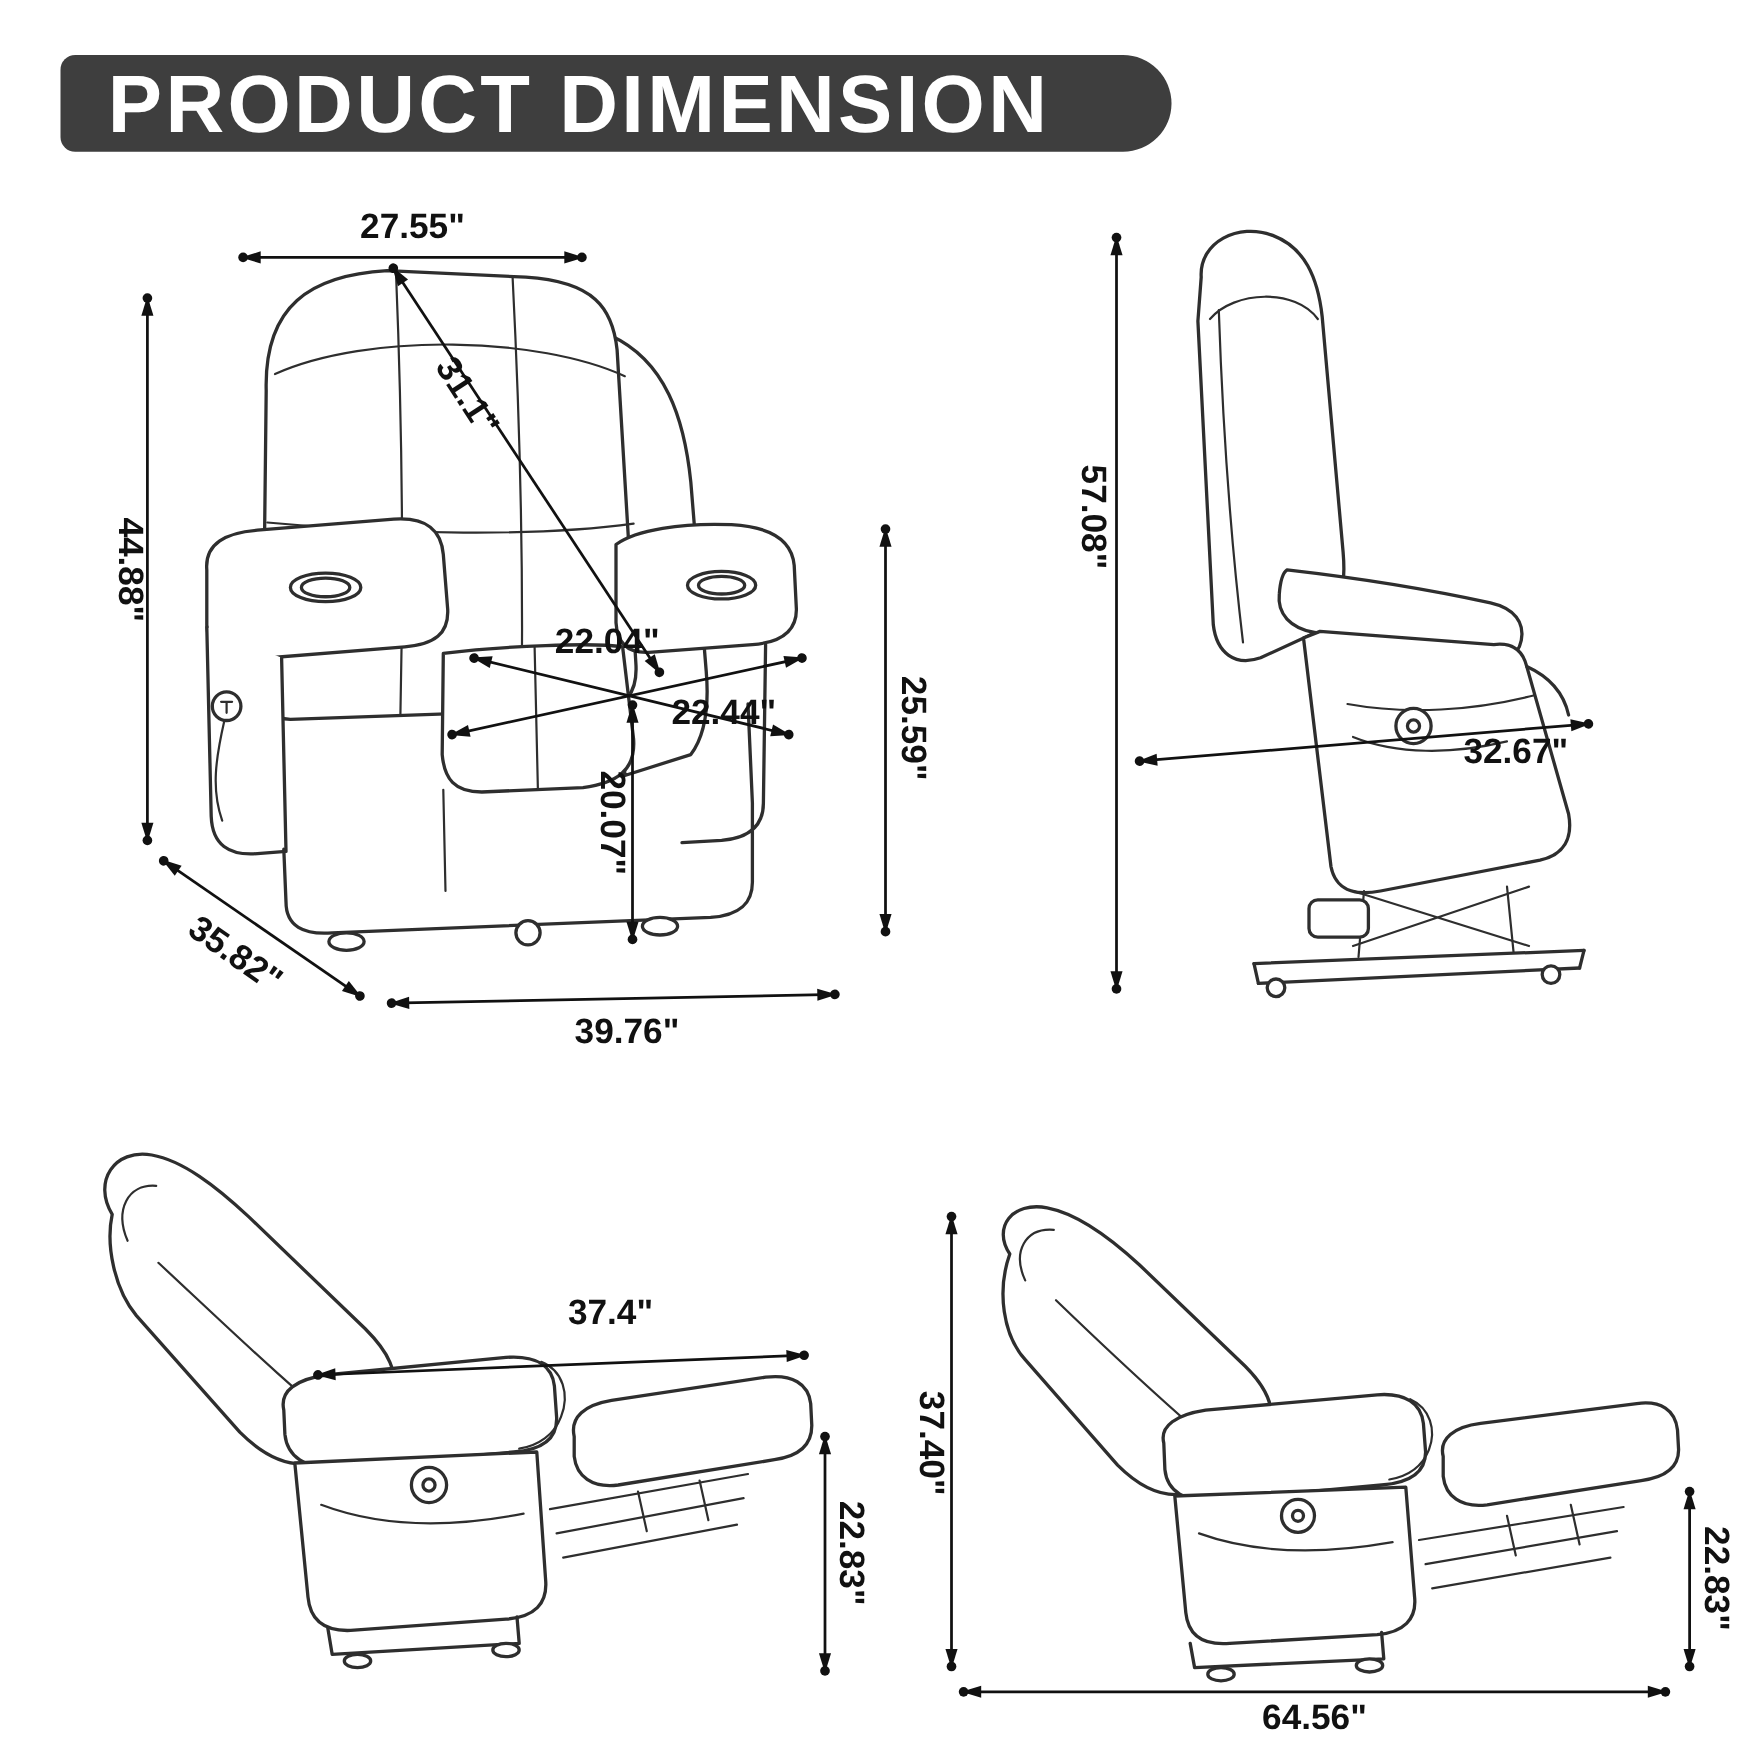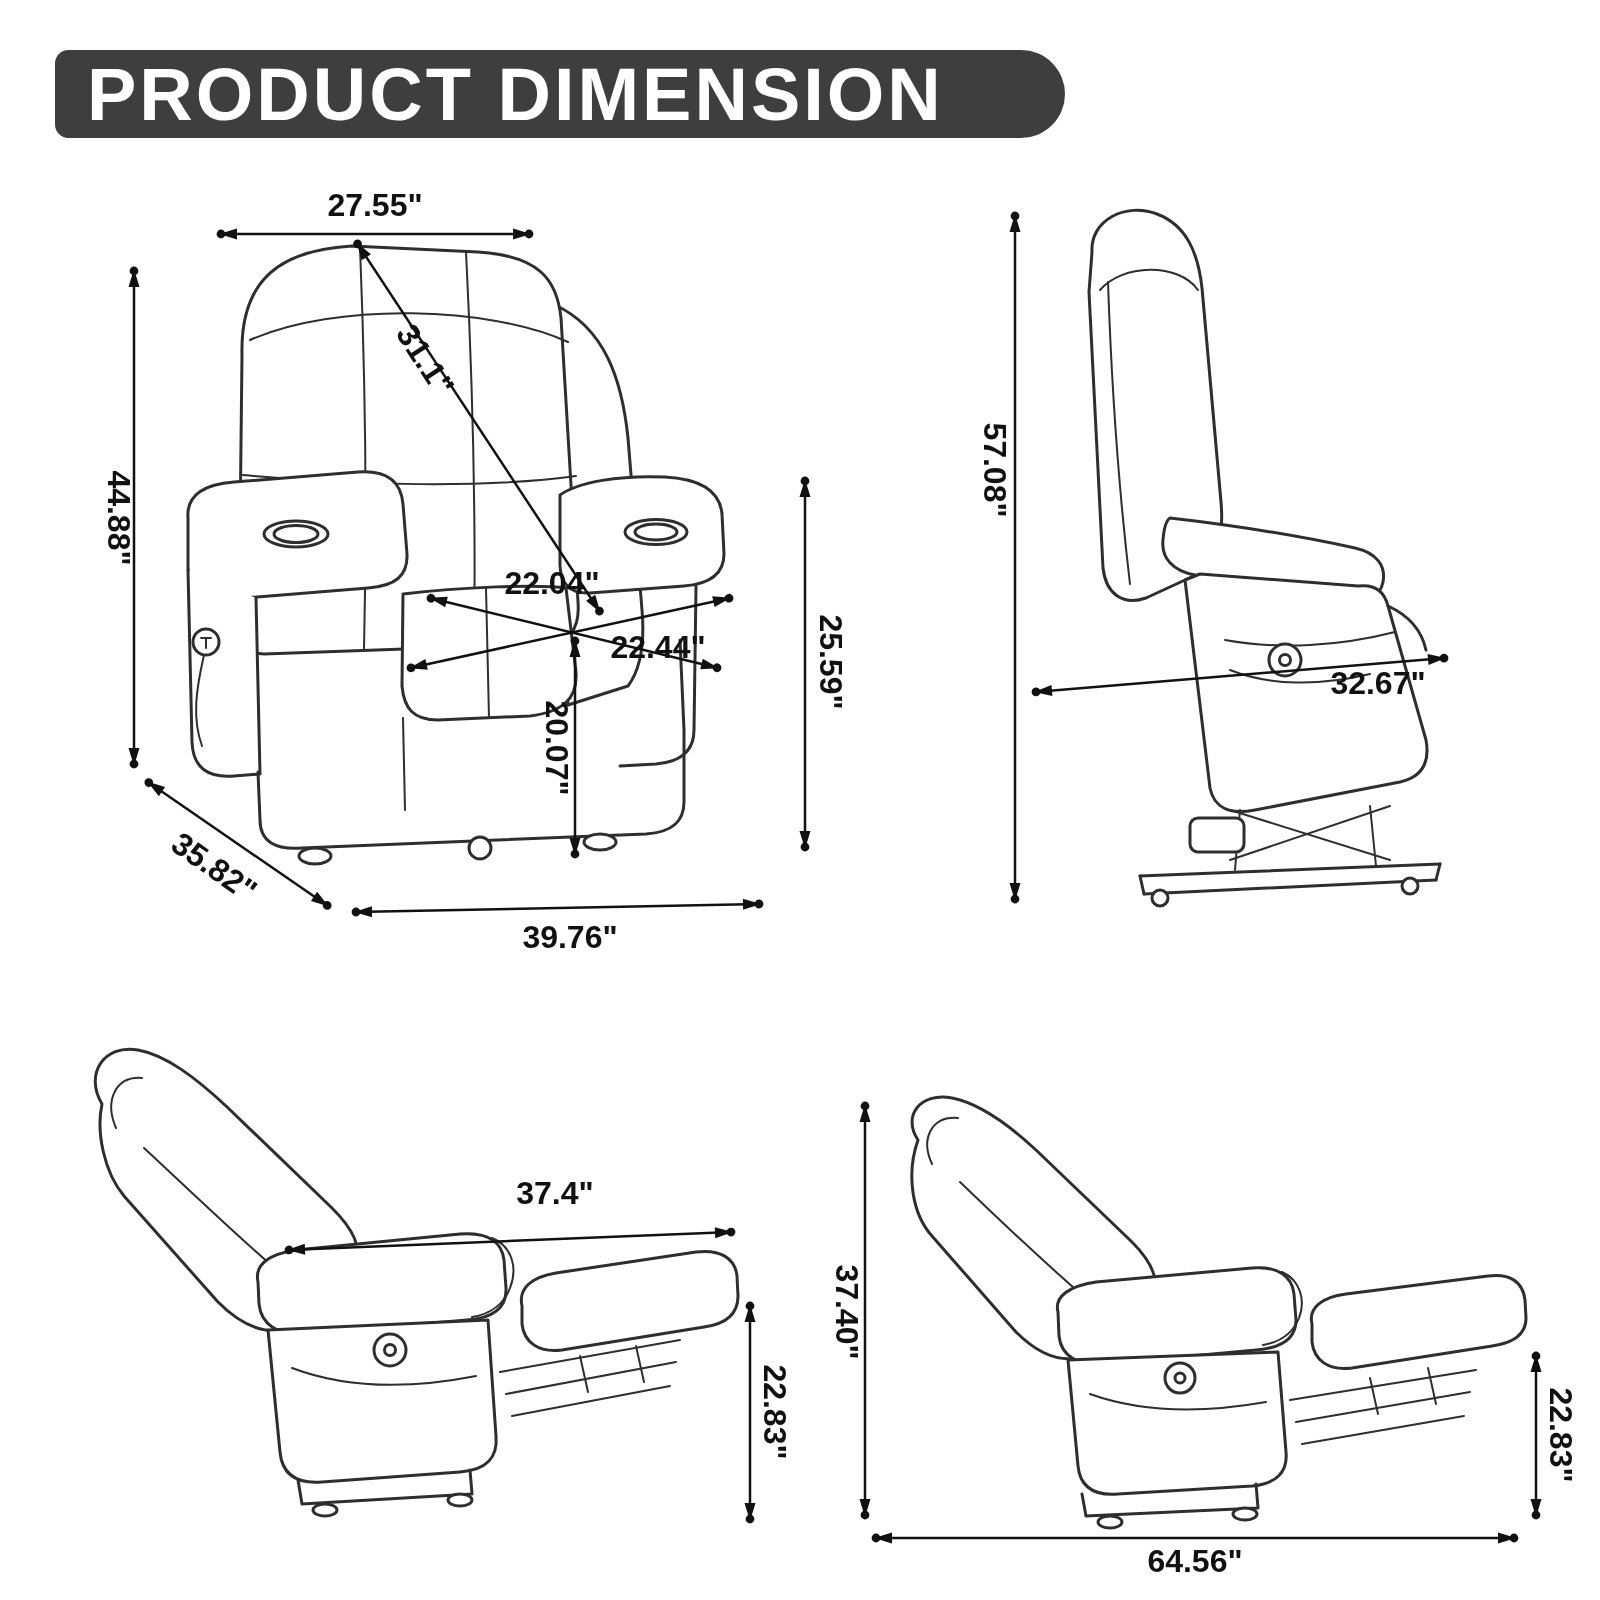--- a/index.html
+++ b/index.html
@@ -1,21 +1,21 @@
 <!DOCTYPE html>
 <html><head>
 <meta charset="utf-8">
 <style>
   html,body{margin:0;padding:0;background:#ffffff;}
   .page{position:relative;width:1600px;height:1600px;background:#ffffff;overflow:hidden;
         font-family:"Liberation Sans",sans-serif;}
   .banner{position:absolute;left:55px;top:50px;width:1010px;height:88px;background:#3e3e3e;
           border-radius:14px 46px 46px 14px;display:flex;align-items:center;
           padding-left:32px;box-sizing:border-box;}
-  .banner h1{margin:0;color:#ffffff;font-size:74px;font-weight:bold;letter-spacing:3px;
+  .banner h1{margin:11px;color:#ffffff;font-size:74px;font-weight:bold;letter-spacing:3px;
              font-family:"Liberation Sans",sans-serif;white-space:nowrap;text-align:right;}
   .view{position:absolute;}
   svg{display:block;}
   .chair{stroke:#2e2e2e;stroke-width:3;fill:#ffffff;stroke-linejoin:round;stroke-linecap:round;}
   .ln{fill:none;}
   .thin{stroke-width:2;}
   .dim-line{stroke:#111111;stroke-width:2.5;}
   .dim-label{font-family:"Liberation Sans",sans-serif;font-weight:bold;font-size:32px;fill:#111111;}
 </style>
 </head>

